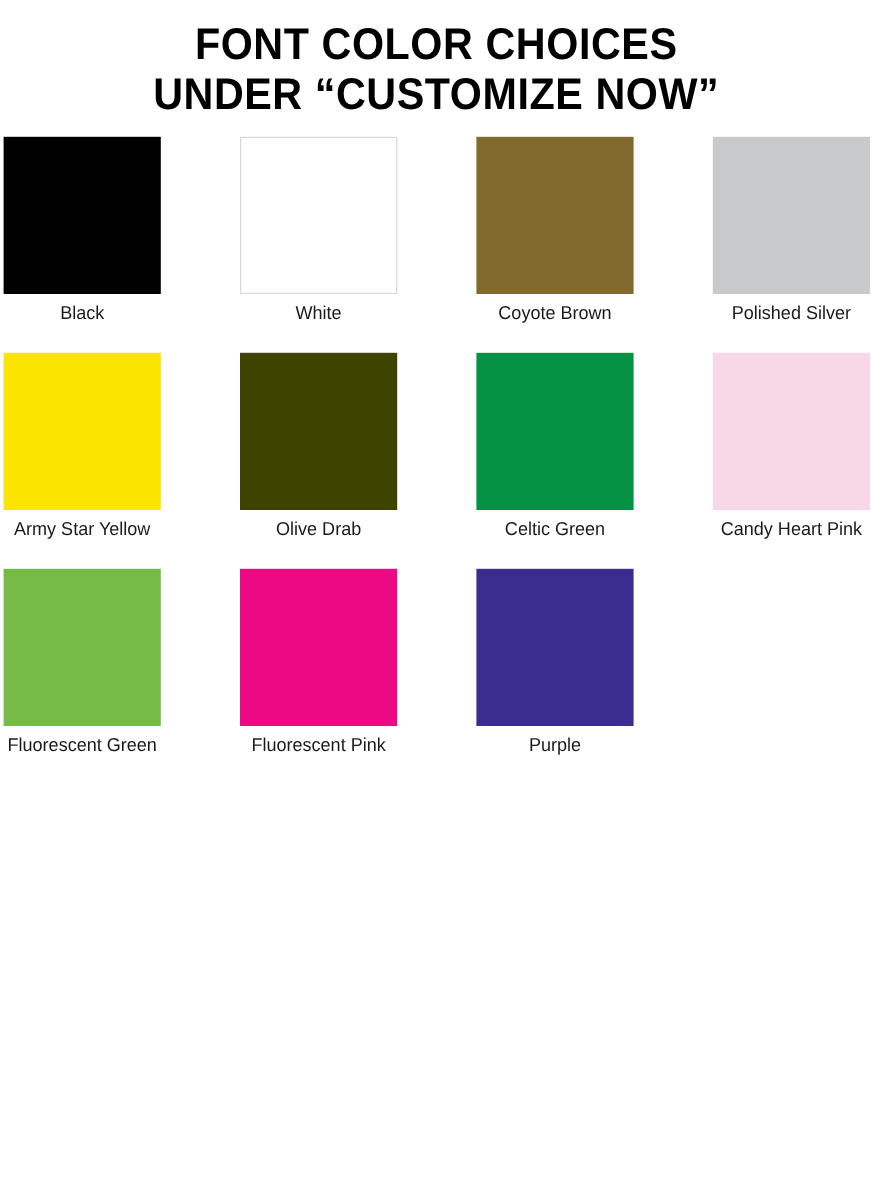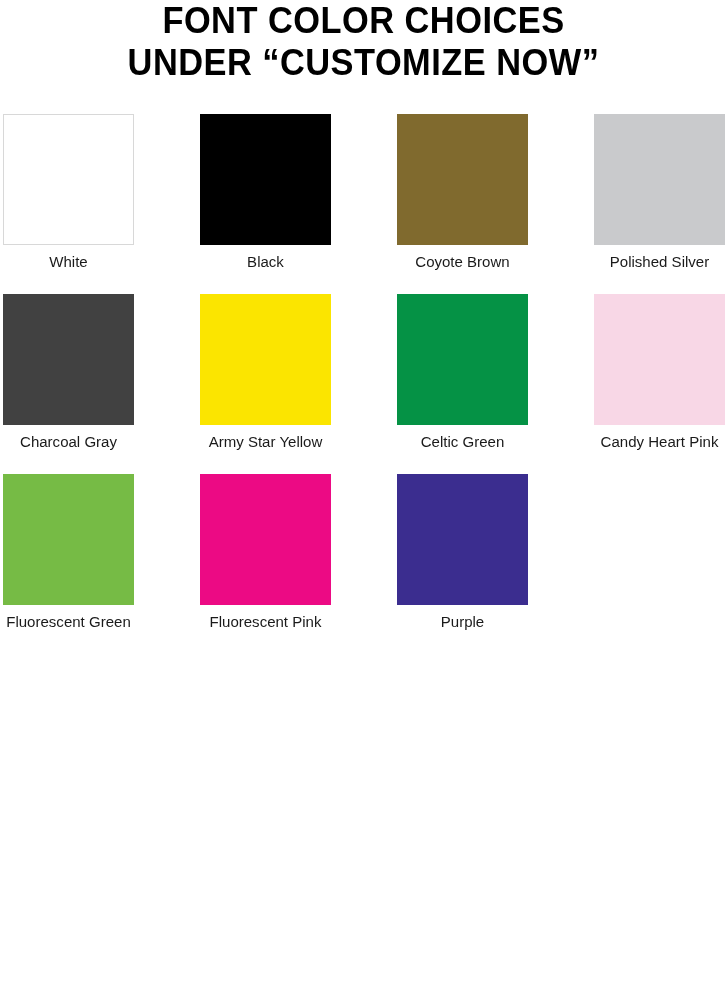--- a/index.html
+++ b/index.html
@@ -18,21 +18,21 @@
 
   #page {
     width: 727px;
     height: 1000px;
     position: relative;
     background: #ffffff;
   }
 
   
   .title-block {
-    padding-top: 0;
+    padding-top: 16px;
     text-align: center;
   }
   .title-line {
     font-family: "Liberation Sans", sans-serif;
     font-weight: bold;
     font-size: 37px;
     line-height: 42px;
     letter-spacing: 0.5px;
     color: #000000;
     transform: scaleX(0.93);
@@ -91,42 +91,42 @@
 
 <div id="page">
 
   <div class="title-block">
     <div class="title-line">FONT COLOR CHOICES</div>
     <div class="title-line">UNDER “CUSTOMIZE NOW”</div>
   </div>
 
   <div class="grid" id="swatch-grid">
       <div class="cell">
+        <div class="swatch" style="background-color: rgb(0, 0, 0);"></div>
+        <div class="label">Black</div>
+      </div>
+      <div class="cell">
         <div class="swatch bordered" style="background-color: rgb(255, 255, 255);"></div>
         <div class="label">White</div>
-      </div>
-      <div class="cell">
-        <div class="swatch" style="background-color: rgb(0, 0, 0);"></div>
-        <div class="label">Black</div>
       </div>
       <div class="cell">
         <div class="swatch" style="background-color: rgb(128, 106, 46);"></div>
         <div class="label">Coyote Brown</div>
       </div>
       <div class="cell">
         <div class="swatch" style="background-color: rgb(201, 202, 204);"></div>
         <div class="label">Polished Silver</div>
       </div>
       <div class="cell">
-        <div class="swatch" style="background-color: rgb(65, 65, 65);"></div>
-        <div class="label">Charcoal Gray</div>
+        <div class="swatch" style="background-color: rgb(251, 229, 0);"></div>
+        <div class="label">Army Star Yellow</div>
       </div>
       <div class="cell">
-        <div class="swatch" style="background-color: rgb(251, 229, 0);"></div>
-        <div class="label">Army Star Yellow</div>
+        <div class="swatch" style="background-color: rgb(62, 68, 0);"></div>
+        <div class="label">Olive Drab</div>
       </div>
       <div class="cell">
         <div class="swatch" style="background-color: rgb(5, 146, 69);"></div>
         <div class="label">Celtic Green</div>
       </div>
       <div class="cell">
         <div class="swatch" style="background-color: rgb(248, 215, 230);"></div>
         <div class="label">Candy Heart Pink</div>
       </div>
       <div class="cell">

